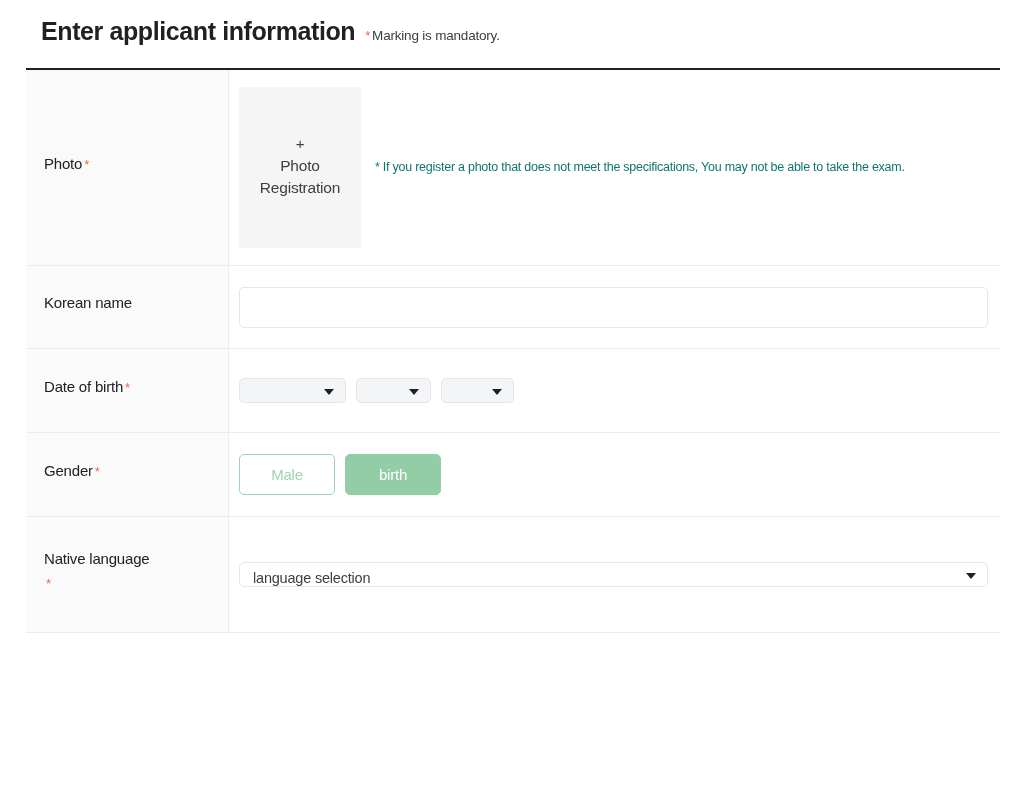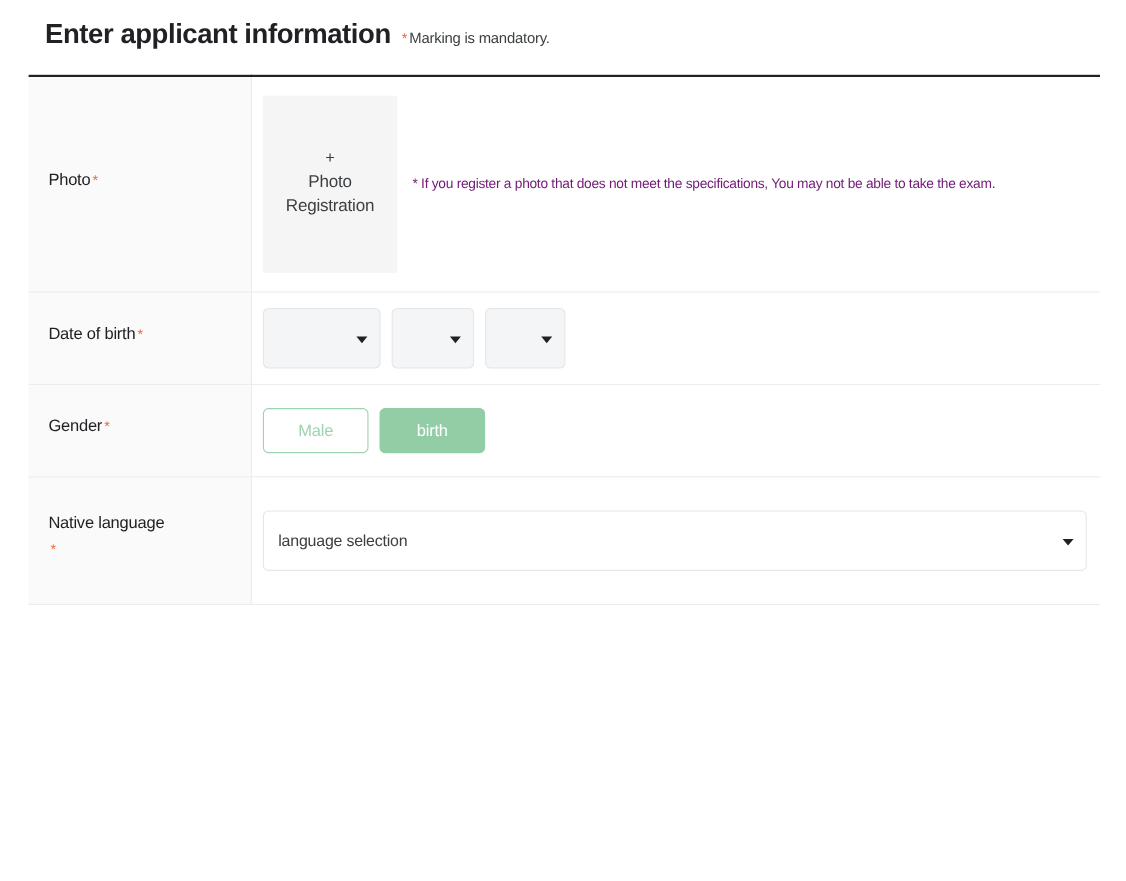--- a/index.html
+++ b/index.html
@@ -121,21 +121,21 @@
     cursor: pointer;
   }
   .photo-plus {
     font-size: 15px;
     line-height: 1.1;
     margin-bottom: 2px;
     color: #3c4043;
   }
   .photo-note {
     font-size: 12.5px;
-    color: #701a75;
+    color: #0f766e;
     letter-spacing: -0.25px;
     line-height: 1.4;
   }
 
   
   .text-input {
     box-sizing: border-box;
     height: 41px;
     width: 100%;
     border: 1px solid #e4e6e8;
@@ -149,26 +149,26 @@
   }
   .text-input.disabled {
     background: #f4f5f6;
     border-color: #e4e6e8;
     color: #9aa0a6;
   }
 
   .select-box {
     box-sizing: border-box;
     position: relative;
-    height: 55px;
+    height: 25px;
     border: 1px solid #e4e6e8;
     border-radius: 5px;
     background: #ffffff;
     display: flex;
-    align-items: center;
+    align-items: flex-end;
     padding: 0 28px 0 13px;
     font-size: 14.5px;
     color: #3c4043;
     letter-spacing: -0.2px;
     cursor: pointer;
     user-select: none;
   }
   .select-box.disabled {
     background: #f4f5f6;
     color: #9aa0a6;
@@ -240,20 +240,26 @@
             <div class="photo-box">
               <span class="photo-plus">+</span>
               <span>Photo</span>
               <span>Registration</span>
             </div>
             <div class="photo-note">* If you register a photo that does not meet the specifications, You may not be able to take the exam.</div>
           </div>
         </td>
       </tr>
 
+      <tr class="row-korean">
+        <td class="label-cell"><span>Korean name</span></td>
+        <td class="value-cell">
+          <input class="text-input" type="text" value="" placeholder="" style="">
+        </td>
+      </tr>
 
 
       <tr class="row-dob">
         <td class="label-cell"><span>Date of birth</span><span class="req-star">*</span></td>
         <td class="value-cell">
           <div class="dob-row">
             <div class="select-box disabled dob-select y">
               <span></span>
               <span class="caret"></span>
             </div>

